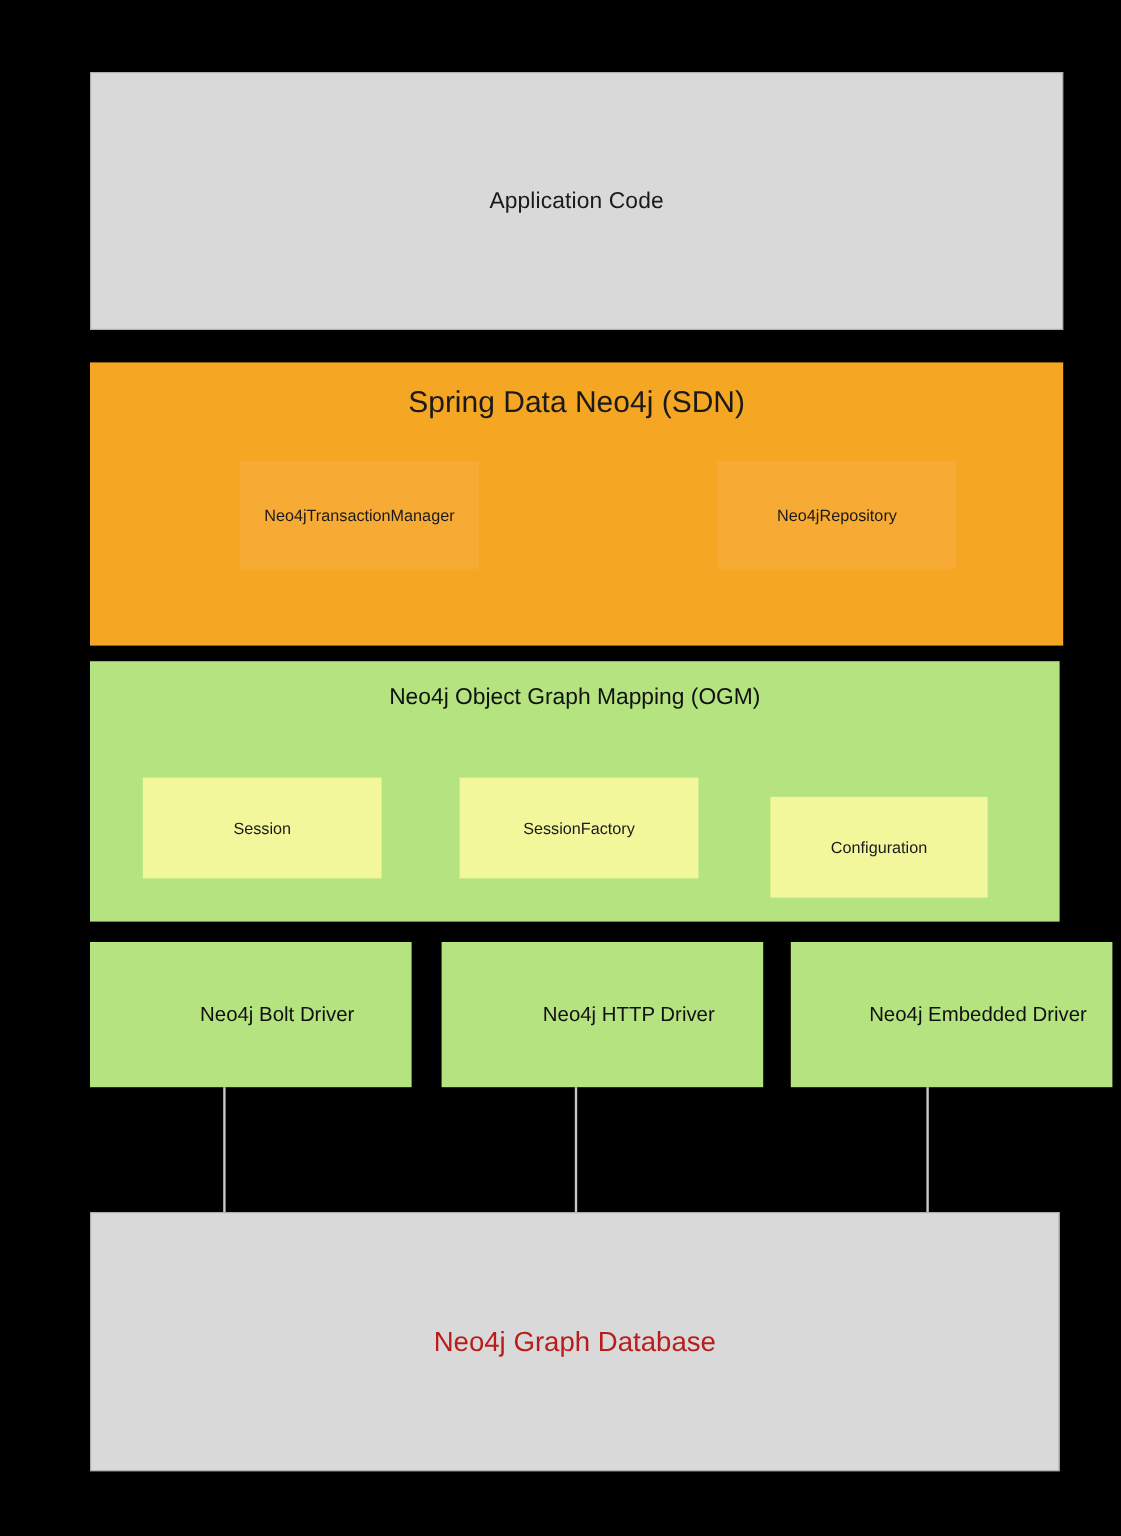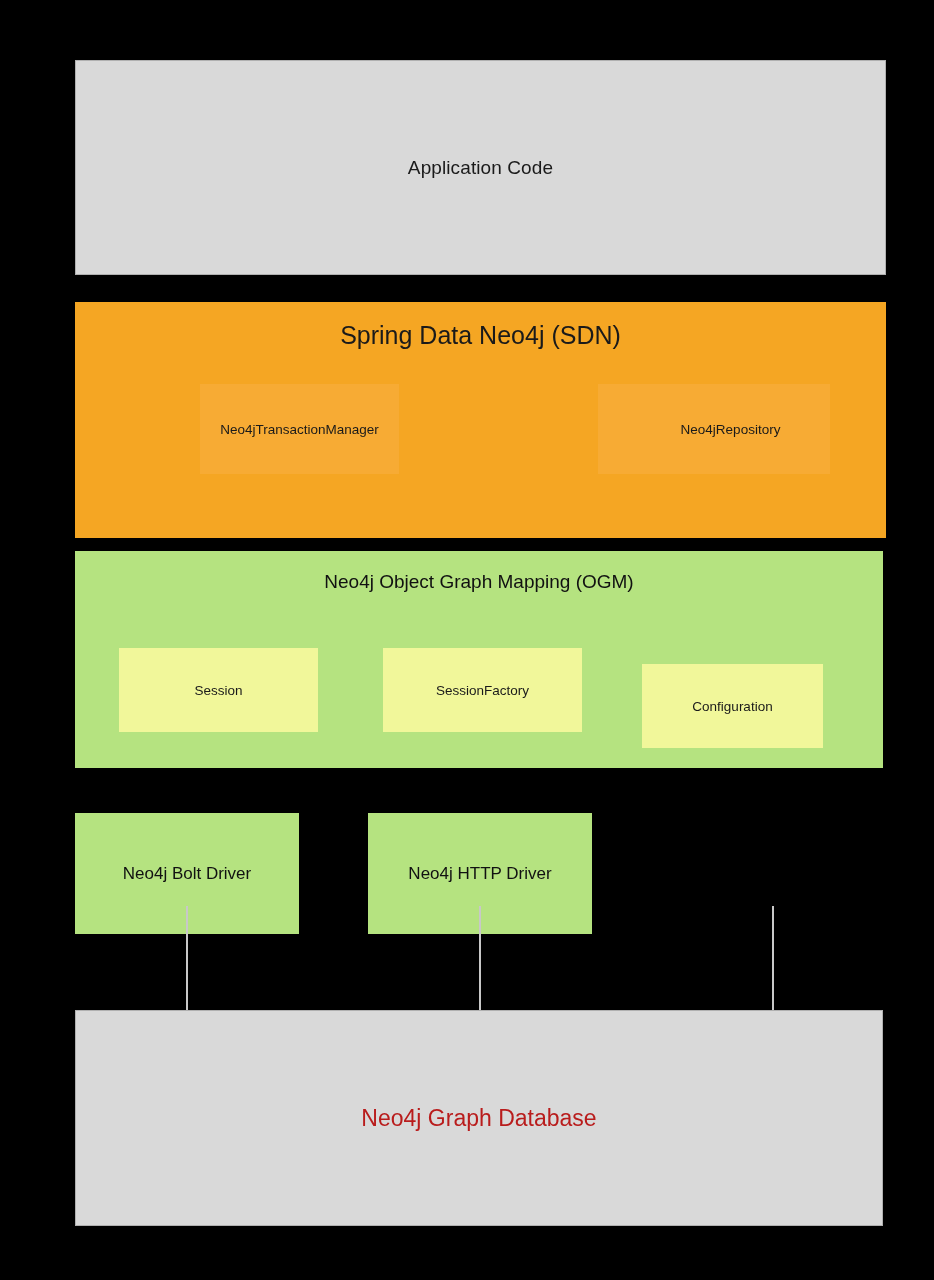--- a/index.html
+++ b/index.html
@@ -65,21 +65,21 @@
     height: 90px;
     background: #f7ab34;
     display: flex;
     align-items: center;
     justify-content: center;
     font-size: 13.5px;
     color: #1a1a1a;
     margin-left: 20px;
   }
   .sdn-inner.txmgr { left: 105px; width: 199px; }
-  .sdn-inner.repo  { left: 503px; width: 199px; padding-left: 33px; }
+  .sdn-inner.repo  { left: 503px; width: 199px; }
 
   
   .ogm-layer {
     left: 75px;
     top: 551px;
     width: 808px;
     height: 217px;
     background: #b5e380;
     display: block;
   }
@@ -103,29 +103,30 @@
     font-size: 13.5px;
     color: #1a1a1a;
   }
   .ogm-inner.b0 { left: 44px;  width: 199px; }
   .ogm-inner.b1 { left: 308px; width: 199px; }
   .ogm-inner.b2 { left: 567px; width: 181px; margin-top: 16px; }
 
   
   .driver-box {
     position: absolute;
-    top: 813px;
+    top: 785px;
     height: 121px;
     background: #b5e380;
     display: flex;
     align-items: center;
     justify-content: center;
     font-size: 17px;
     color: #111111;
     white-space: nowrap;
+    padding-left: 44px;
   }
   .driver-box.d0 { left: 75px;  width: 224px; }
   .driver-box.d1 { left: 368px; width: 224px; }
   .driver-box.d2 { left: 659px; width: 224px; }
 
   
   .connector {
     position: absolute;
     top: 906px;
     width: 2px;
@@ -181,20 +182,23 @@
       <span>Configuration</span>
     </div>
   </div>
 
   <div class="driver-box d0">
     <span>Neo4j Bolt Driver</span>
   </div>
   <div class="driver-box d1">
     <span>Neo4j HTTP Driver</span>
   </div>
+  <div class="driver-box d2">
+    <span>Neo4j Embedded Driver</span>
+  </div>
 
   <div class="connector c0"></div>
   <div class="connector c1"></div>
   <div class="connector c2"></div>
 
   <div class="layer db-layer">
     <span class="layer-title">Neo4j Graph Database</span>
   </div>
 
 </div>

